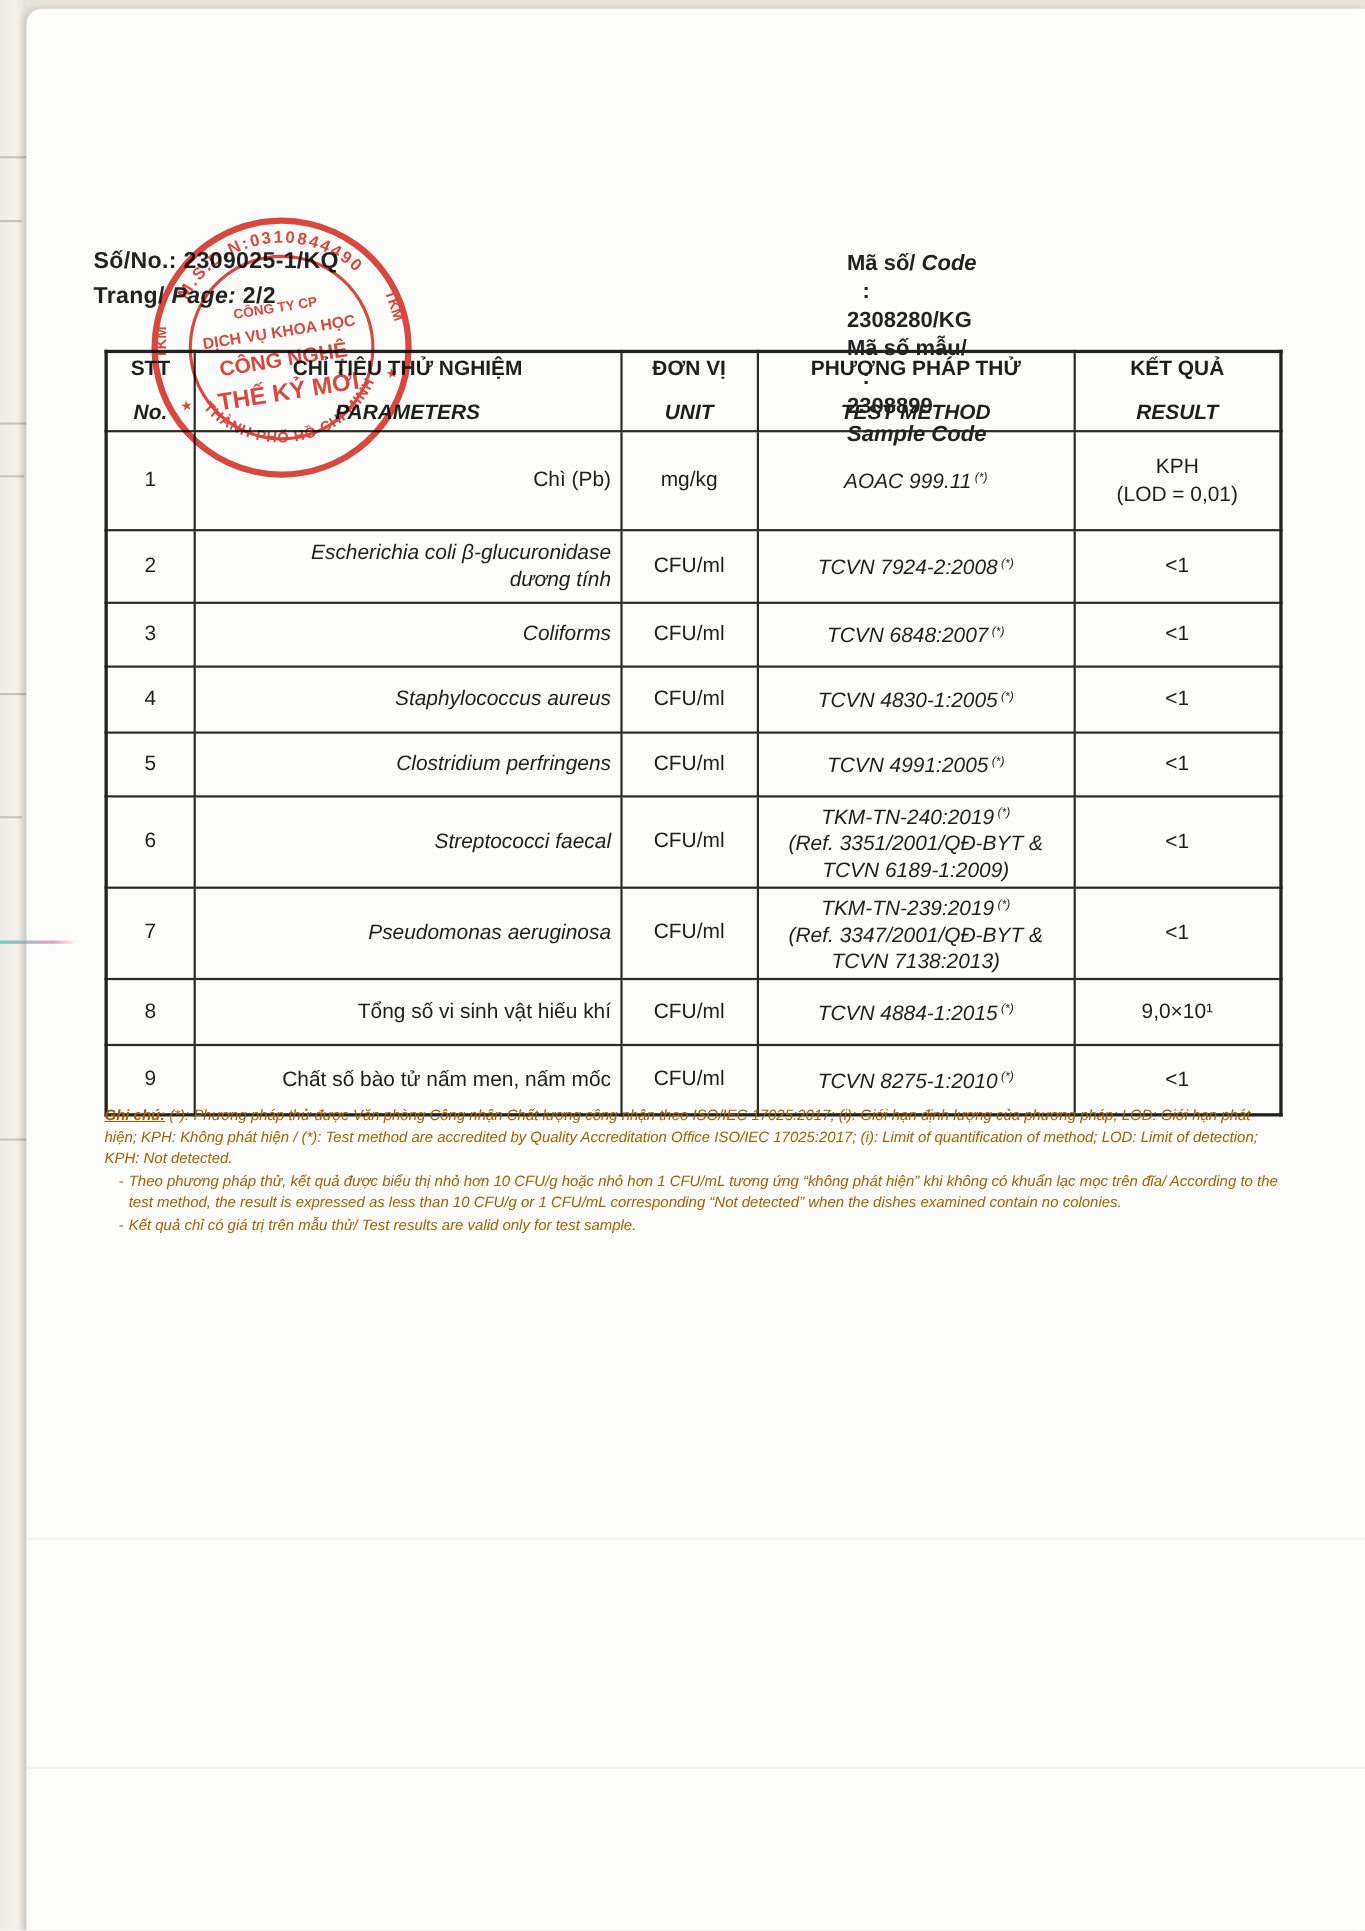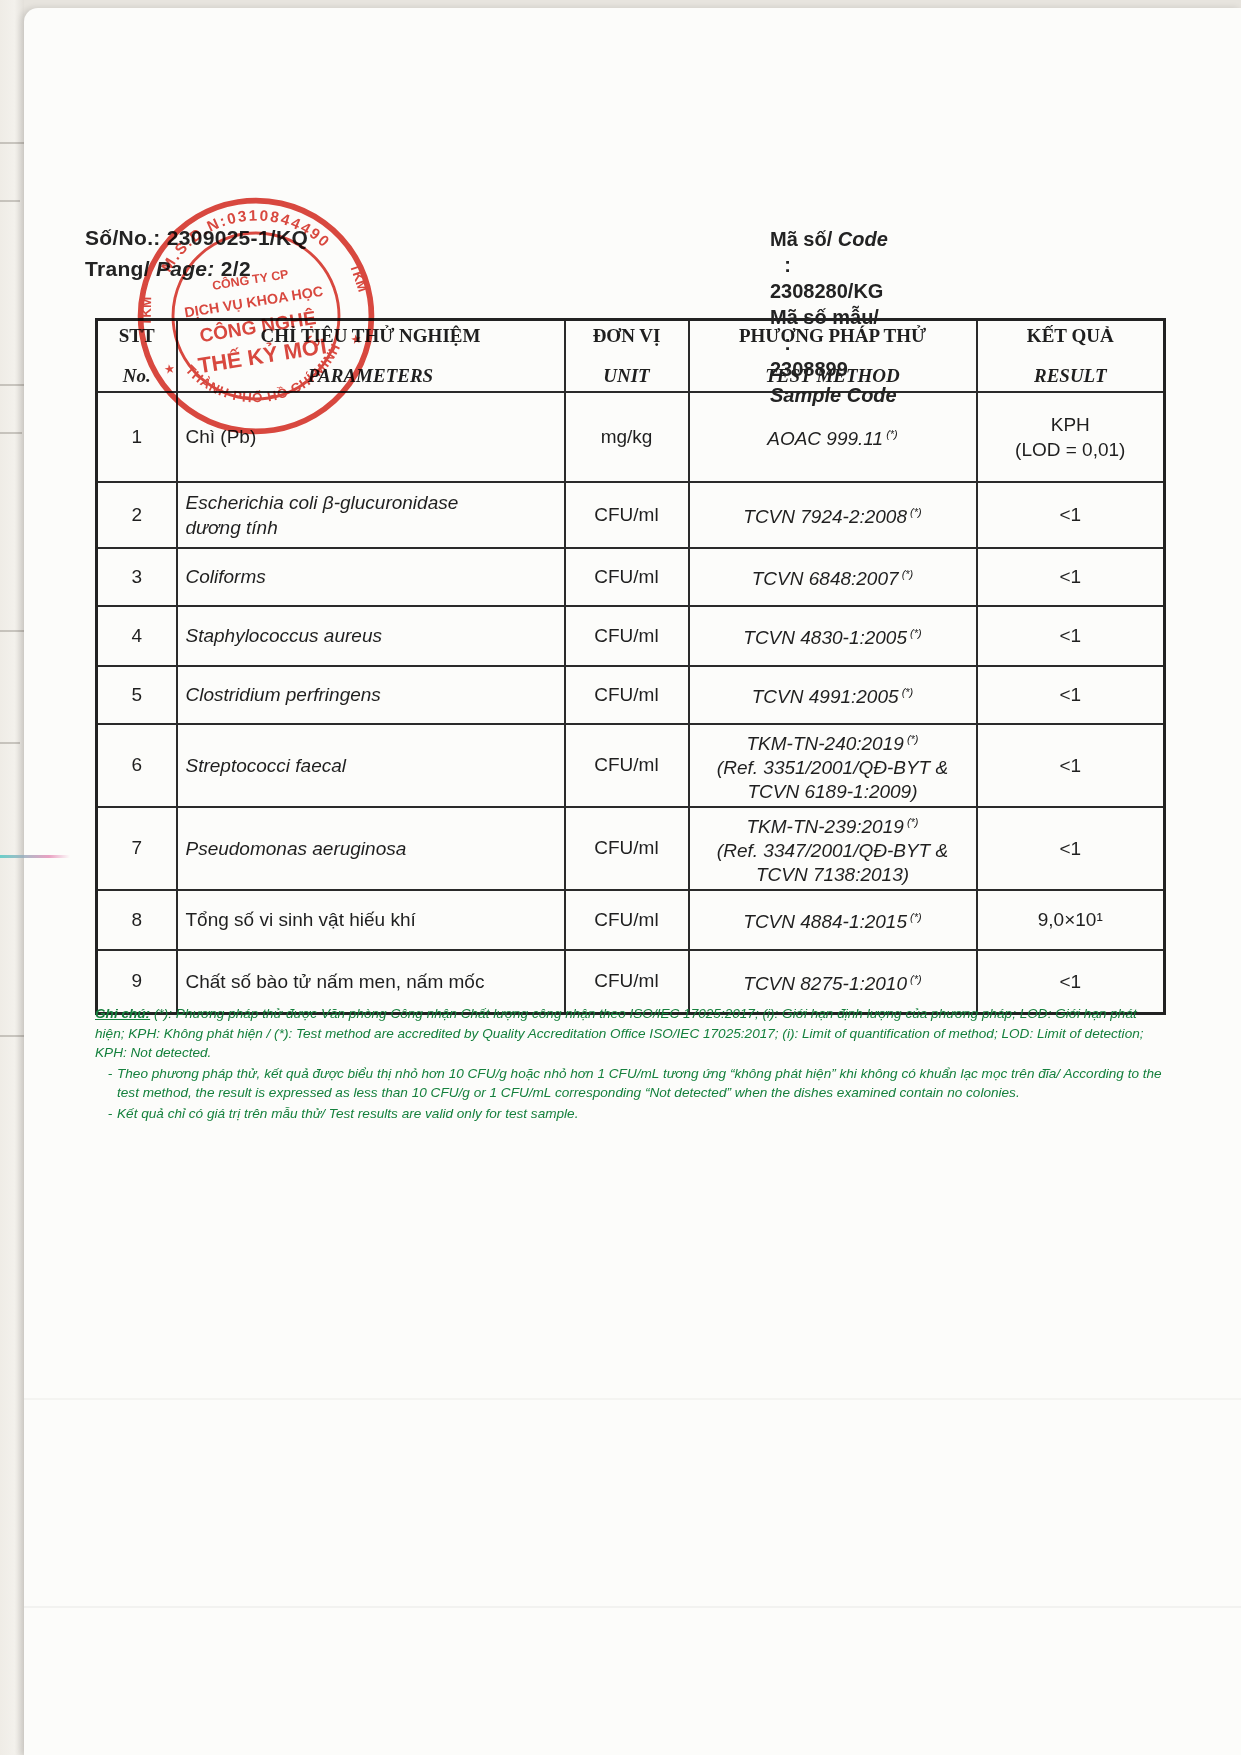--- a/index.html
+++ b/index.html
@@ -72,43 +72,43 @@
     position:absolute;left:95px;top:318px;width:1068px;
     border-collapse:collapse;table-layout:fixed;
     font-size:19px;color:#1f1f1f;z-index:1;
   }
   .results-table th,.results-table td{
     border:2px solid #2a2a2a;
     padding:2px 8px;
     vertical-align:middle;
   }
   .results-table{border:3px solid #222;}
-  thead tr{height:72px;font-family:Liberation Serif, serif;}
+  thead tr{height:72px;}
   tbody tr:nth-child(1){height:90px;}
   tbody tr:nth-child(2){height:66px;}
   tbody tr:nth-child(3){height:58px;}
   tbody tr:nth-child(4){height:60px;}
   tbody tr:nth-child(5){height:58px;}
   tbody tr:nth-child(6){height:78px;}
   tbody tr:nth-child(7){height:78px;}
   tbody tr:nth-child(8){height:60px;}
   tbody tr:nth-child(9){height:64px;}
   th{font-weight:bold;text-align:center;line-height:24px;}
   th .en{font-style:italic;margin-top:16px;}
   .c-no,.c-unit,.c-method,.c-result{text-align:center;}
-  .c-param{text-align:left;padding-left:14px;line-height:25px;}
+  .c-param{text-align:right;padding-left:14px;line-height:25px;}
   .c-param.it{font-style:italic;}
   .c-method{line-height:24px;font-style:italic;}
   .c-result{line-height:25px;}
   sup.mnote{font-size:11px;vertical-align:7px;letter-spacing:0;}
 
   
   .notes{
     position:absolute;left:95px;top:1004px;width:1070px;z-index:1;
-    font-style:italic;font-size:13.6px;line-height:19.5px;color:#15803d;
+    font-style:italic;font-size:13.6px;line-height:19.5px;color:#a16207;
   }
   .notes .lbl{text-decoration:underline;font-weight:bold;}
   .note-bullet{display:flex;margin-top:1px;}
   .note-bullet .dash{width:14px;text-align:center;flex:none;margin-left:8px;}
   .note-bullet .txt{flex:1;}
 </style>
 </head>
 <body>
 
 <div class="scan-edge">

